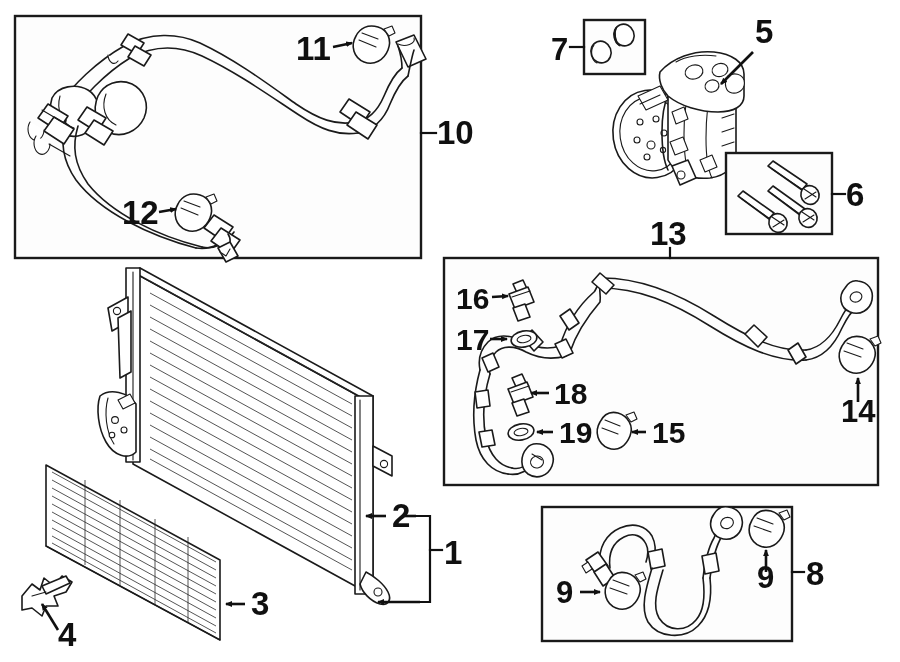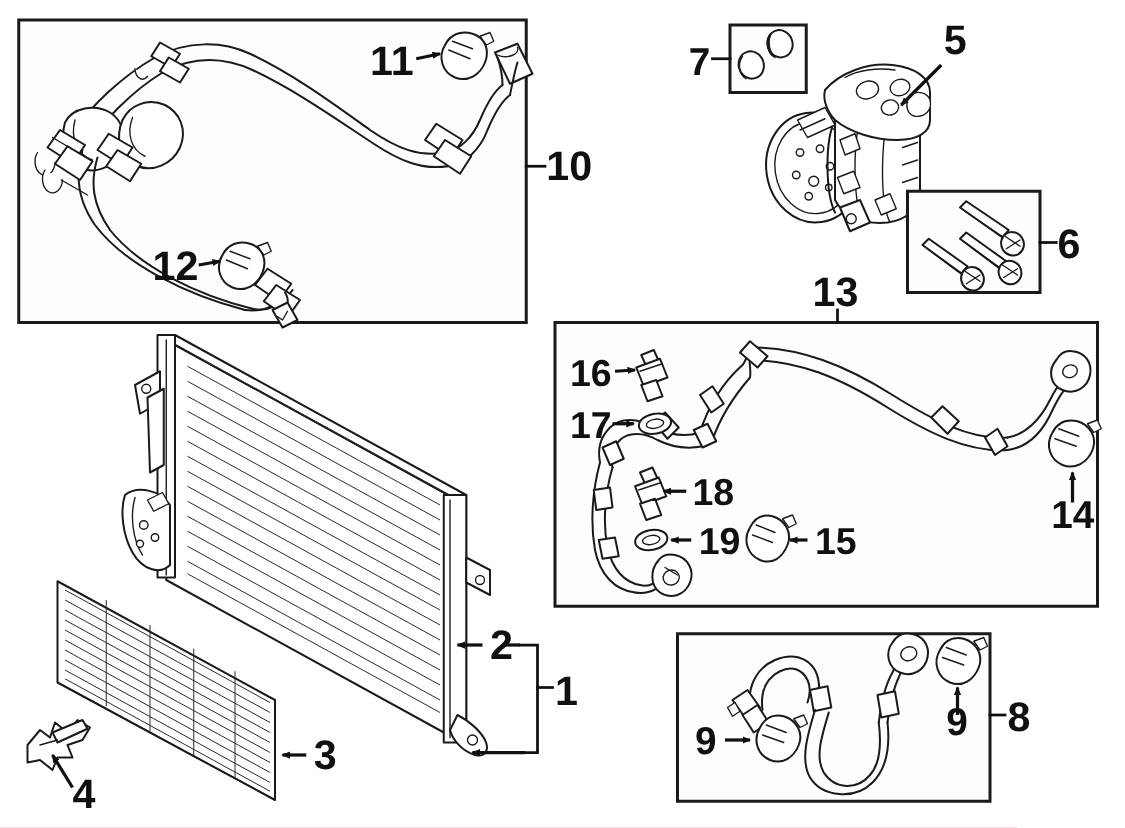--- a/index.html
+++ b/index.html
@@ -8,21 +8,21 @@
     padding: 0;
     background: #ffffff;
   }
   body {
     font-family: "Liberation Sans", sans-serif;
   }
   #stage {
     position: relative;
     width: 900px;
     height: 662px;
-    background: #ec4899;
+    background: #c2410c;
     overflow: hidden;
   }
   #stage svg {
     position: absolute;
     left: 0;
     top: 0;
   }
   .callout-text {
     font-family: "Liberation Sans", sans-serif;
     font-weight: bold;

